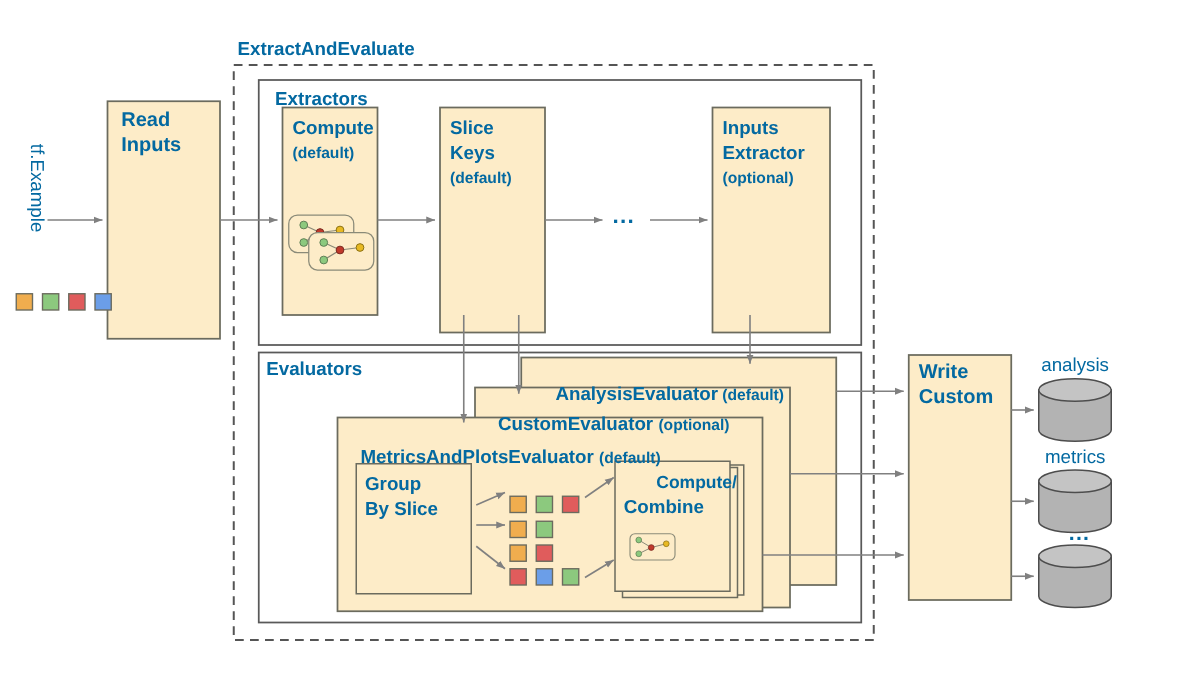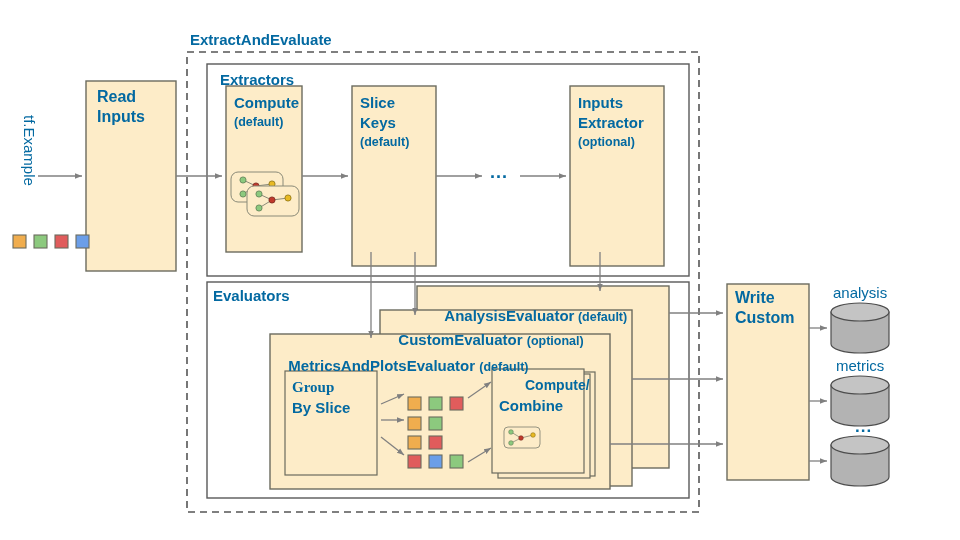--- a/index.html
+++ b/index.html
@@ -172,21 +172,21 @@
 </div>
 
 <div class="lbl" style="left:280px;top:340px;font-size:15px;">
   <span class="bold">MetricsAndPlotsEvaluator</span><span> </span><span class="bold" style="font-size:12.5px;">(default)</span>
 </div>
 
 <div class="lbl" style="left:390px;top:314px;font-size:15px;">
   <span class="bold">CustomEvaluator</span><span> </span><span class="bold" style="font-size:12.5px;">(optional)</span>
 </div>
 
-<div class="lbl bold" style="left:292px;top:379px;font-size:15px;font-family:Liberation Serif, serif;">Group</div>
+<div class="lbl bold" style="left:292px;top:379px;font-size:15px;">Group</div>
 <div class="lbl bold" style="left:292px;top:399px;font-size:15px;">By Slice</div>
 
 <div class="lbl bold" style="left:499px;top:377px;font-size:14px;margin-left:26px;">Compute/</div>
 <div class="lbl bold" style="left:499px;top:397px;font-size:15px;">Combine</div>
 
 <div class="lbl bold" style="left:735px;top:289px;font-size:16px;">Write</div>
 <div class="lbl bold" style="left:735px;top:309px;font-size:16px;">Custom</div>
 
 <div class="lbl" style="left:833px;top:284px;font-size:15px;">analysis</div>
 <div class="lbl" style="left:836px;top:357px;font-size:15px;">metrics</div>

